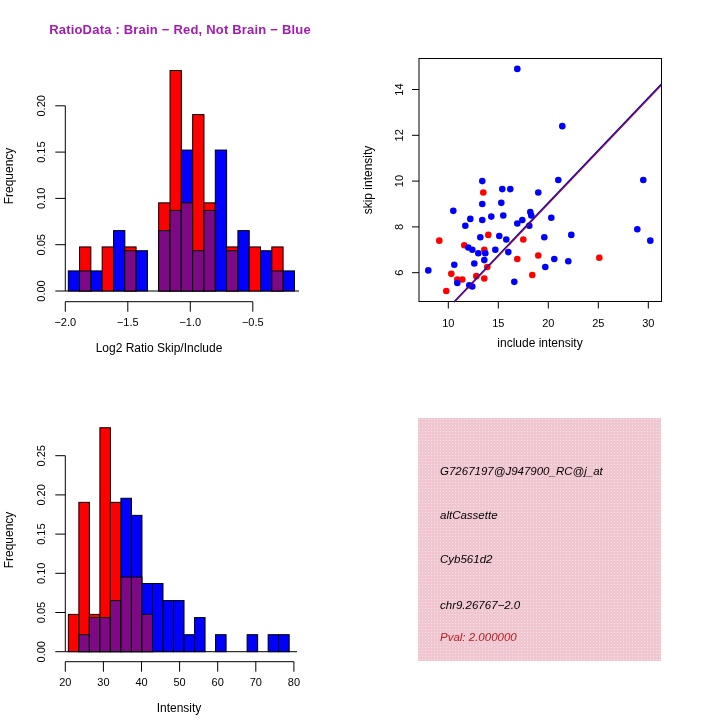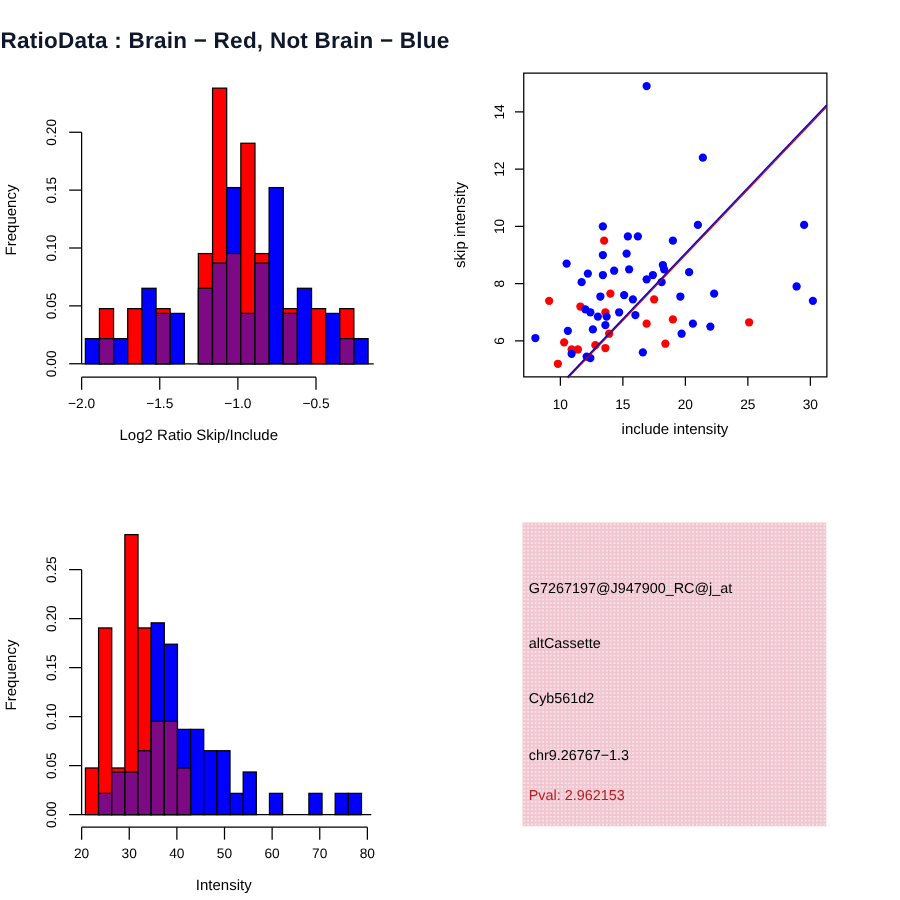--- a/index.html
+++ b/index.html
@@ -1,32 +1,32 @@
 <!DOCTYPE html>
 <html><head>
 <meta charset="utf-8">
 <style>
   html,body{margin:0;padding:0;background:#ffffff;}
   #canvas{position:relative;width:720px;height:720px;background:#ffffff;overflow:hidden;
           font-family:"Liberation Sans",sans-serif;}
   .panel{position:absolute;width:360px;height:360px;}
   .ptitle{position:absolute;top:22px;left:0;width:100%;text-align:center;
-          font-size:18px;font-weight:bold;color:#0f172a;letter-spacing:0.2px;white-space:nowrap;}
+          font-size:13px;font-weight:bold;color:#a21caf;letter-spacing:0.2px;white-space:nowrap;}
   svg{position:absolute;left:0;top:0;}
   svg text{font-family:"Liberation Sans",sans-serif;fill:#000;}
   .tick-label{font-size:11px;}
   .axis-label{font-size:12px;}
   .ax{stroke:#000;stroke-width:1;fill:none;}
   .bar{stroke:#000;stroke-width:1;}
   
   .infobox{position:absolute;left:58px;top:58px;width:243px;height:243px;
            background-color:#f0c6d1;
            background-image:radial-gradient(#f9e3e8 0.8px, rgba(0,0,0,0) 0.9px);
            background-size:3px 3px;}
-  .iline{position:absolute;left:5px;font-size:11.5px;color:#000;white-space:nowrap;}
+  .iline{position:absolute;left:22px;font-size:11.5px;color:#000;white-space:nowrap;font-style:italic;}
 </style>
 </head>
 <body>
 
 <div id="canvas">
 
   <div class="panel" style="left:0;top:0">
     <div class="ptitle">RatioData : Brain − Red, Not Brain − Blue</div>
     <svg id="svg-ratio" width="360" height="360" viewBox="0 0 360 360">
         <g>
@@ -252,18 +252,18 @@
         <text x="179" y="352" class="axis-label" text-anchor="middle">Intensity</text>
         <text x="13" y="180" class="axis-label" text-anchor="middle" transform="rotate(-90 13 180)">Frequency</text>
       </svg>
   </div>
 
   <div class="panel" style="left:360px;top:360px">
     <div class="infobox">
       <div class="iline" style="top:47px">G7267197@J947900_RC@j_at</div>
       <div class="iline" style="top:91px">altCassette</div>
       <div class="iline" style="top:135px">Cyb561d2</div>
-      <div class="iline" style="top:181px">chr9.26767−1.3</div>
-      <div class="iline" style="top: 213px; color: rgb(178, 34, 34);" id="pval-line">Pval: 2.962153</div>
+      <div class="iline" style="top:181px">chr9.26767−2.0</div>
+      <div class="iline" style="top: 213px; color: rgb(178, 34, 34);" id="pval-line">Pval: 2.000000</div>
     </div>
   </div>
 
 </div>
 
 </body></html>

